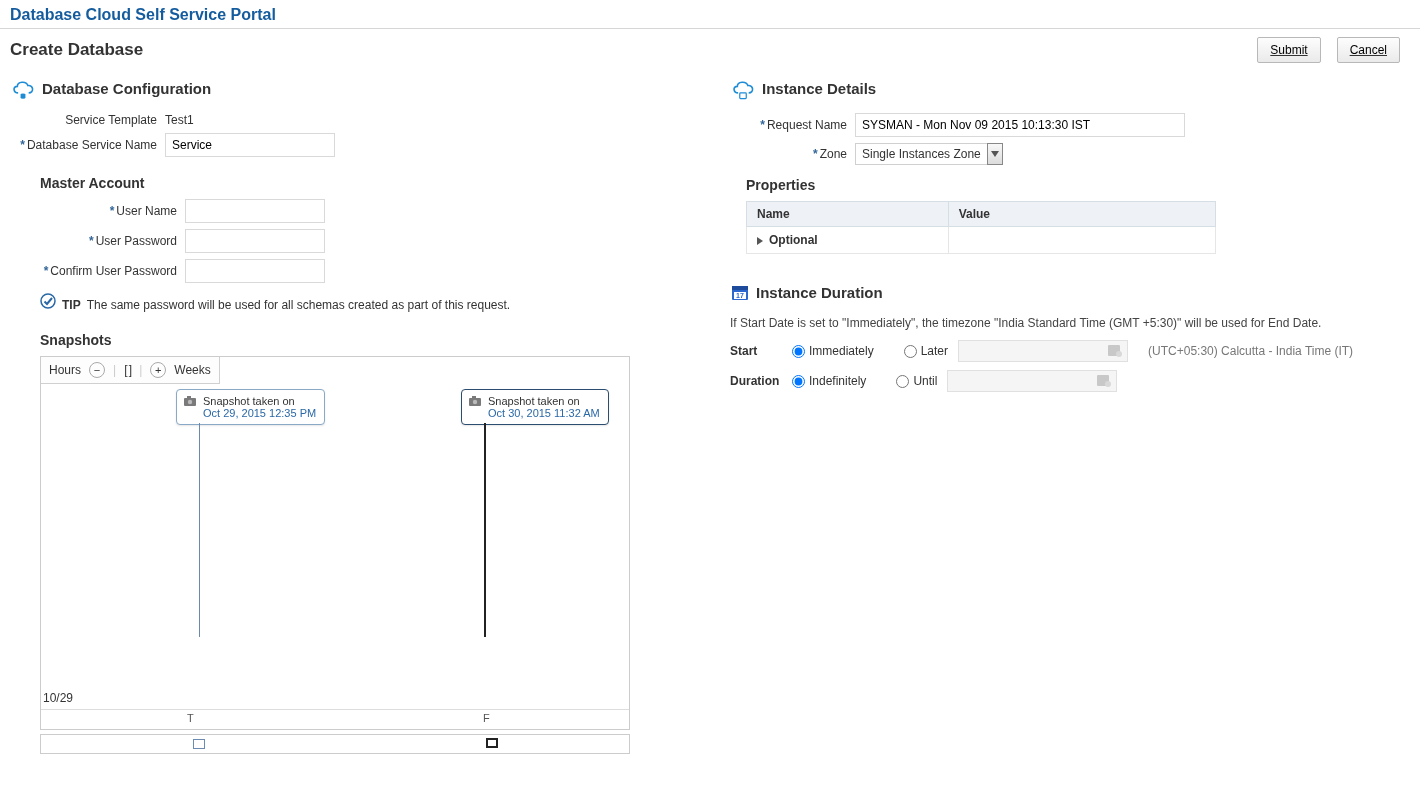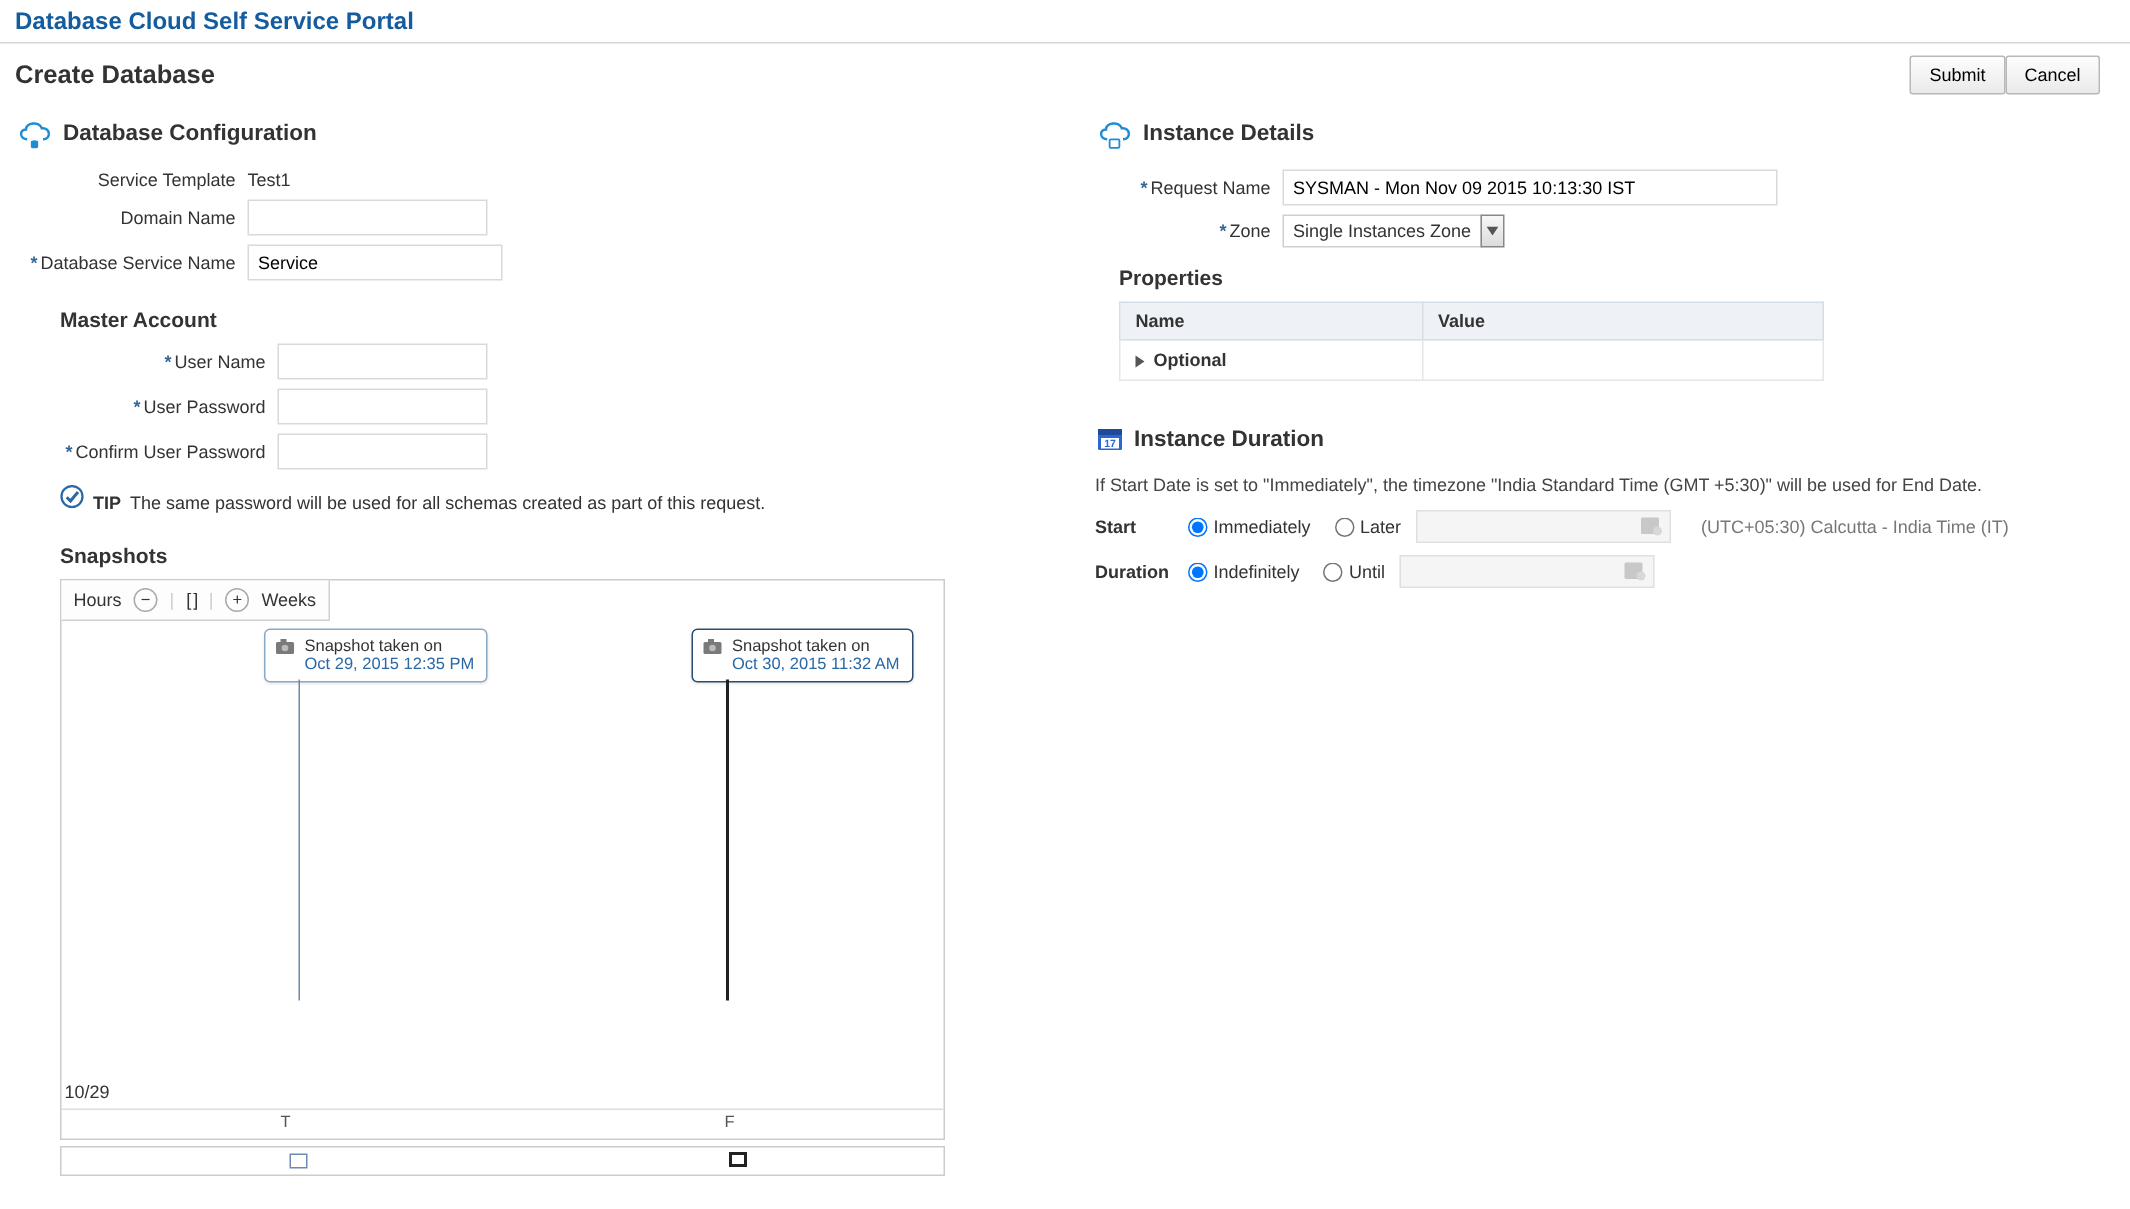--- a/index.html
+++ b/index.html
@@ -2,21 +2,21 @@
 <html><head>
 <meta charset="utf-8">
 <style>
 * { box-sizing: border-box; margin: 0; padding: 0; }
 body { font-family: Tahoma, Arial, sans-serif; font-size: 12px; color: #333; background: #fff; overflow: hidden; }
 .app { height: 806px; width: 1420px; position: relative; display: flex; flex-direction: column; }
 .scroll-container { flex: 1; overflow-y: scroll; border-radius: 10px; }
 .portal-header { padding: 6px 10px 4px; font-size: 16px; font-weight: bold; color: #145c9e; border-bottom: 1px solid #d6d6d6; }
 .subheader-row { display: flex; justify-content: space-between; align-items: center; padding: 8px 10px 4px; }
 .page-title { font-size: 17px; font-weight: bold; color: #333; }
-.btn-row { display: flex; gap: 0; padding-right: 10px;}
+.btn-row { display: flex; gap: 16px; padding-right: 10px; text-decoration: underline;}
 .btn { border: 1px solid #b8b8b8; background: linear-gradient(#fdfdfd,#eaeaea); padding: 5px 12px; font-size: 12px; cursor: pointer; border-radius: 2px; }
 .columns { display: flex; padding: 0 10px; gap: 40px; }
 .col { flex: 1; min-width: 0; }
 .section-head { display: flex; align-items: center; gap: 6px; margin: 8px 0 12px; }
 .section-head .icon-wrap { display: inline-flex; }
 .section-title { font-size: 15px; font-weight: bold; color: #333; }
 .form-row { display: flex; align-items: center; margin: 6px 0; }
 .form-label { width: 155px; text-align: right; padding-right: 8px; font-size: 12px; color: #333; }
 .req { color: #336699; margin-right: 2px; font-weight:bold;}
 .form-value { font-size: 12px; }
@@ -29,21 +29,21 @@
 .tip-strong{font-weight:bold;}
 .props-box { margin: 12px 0 0 16px; }
 .props-title { font-size:14px; font-weight:bold; margin-bottom:8px;}
 .props-table { border:1px solid #d6dee5; width: 470px; border-collapse:collapse;}
 .props-table th { background:#eef2f6; border:1px solid #d6dee5; text-align:left; padding:5px 10px; font-size:12px; font-weight:bold;}
 .props-table td { border:1px solid #e6e6e6; padding:6px 10px; font-size:12px;}
 .expand-tri { display:inline-block; width:0; height:0; border-top:4px solid transparent; border-bottom:4px solid transparent; border-left:6px solid #555; margin-right:6px; vertical-align:middle;}
 .dur-note { margin: 14px 0 10px 0; font-size:12px; color:#444;}
 .dur-row { display:flex; align-items:center; margin:8px 0;}
 .dur-label { width:62px; text-align:left; font-weight:bold; font-size:12px; padding-right:10px;}
-.radio-wrap { display:flex; align-items:center; gap:16px;}
+.radio-wrap { display:flex; align-items:center; gap:30px;}
 .radio-item { display:flex; align-items:center; gap:4px; font-size:12px;}
 .date-box { border:1px solid #e0e0e0; background:#f5f5f5; width:170px; height:22px; margin-left:10px; display:flex; align-items:center; justify-content:flex-end; padding-right:4px;}
 .tz-text { font-size:12px; color:#777; margin-left:20px;}
 .snapshots { margin-top:20px;}
 .snap-title { font-size:14px; font-weight:bold; margin:0 0 8px 30px;}
 .snap-canvas { border:1px solid #ccc; margin-left:30px; width:590px; height:374px; position:relative; background:#fff;}
 .zoom-bar { position:absolute; top:0; left:0; border:1px solid #d0d0d0; border-top:none; border-left:none; background:#fdfdfd; padding:5px 8px; display:flex; align-items:center; gap:8px; font-size:12px; z-index:5;}
 .zb-sep { color:#ccc;}
 .zb-btn { border:1px solid #aaa; border-radius:10px; width:16px; height:16px; display:inline-flex; align-items:center; justify-content:center; font-size:11px; cursor:pointer;}
 .snap-popup { position:absolute; border:1px solid #8aa9c7; border-radius:4px; background:#fff; padding:5px 8px 5px 6px; font-size:11px; box-shadow:0 1px 2px rgba(0,0,0,0.1); display:flex; gap:6px; align-items:flex-start;}
@@ -95,24 +95,20 @@
               </svg>
     </span>
     <span class="section-title">Database Configuration</span>
   </div>
 
   <div class="form-row">
     <div class="form-label">Service Template</div>
     <div class="form-value">Test1</div>
   </div>
   <div class="form-row">
-    <div class="form-label">Domain Name</div>
-    <input class="txt" value="" style="">
-  </div>
-  <div class="form-row">
     <div class="form-label"><span class="req">*</span><span>Database Service Name</span></div>
     <input class="txt wide" value="Service" style="">
   </div>
 
   <div class="subtitle">Master Account</div>
   <div class="form-row">
     <div class="form-label" style="width:175px;"><span class="req">*</span><span>User Name</span></div>
     <input class="txt" style="width: 140px;">
   </div>
   <div class="form-row">

